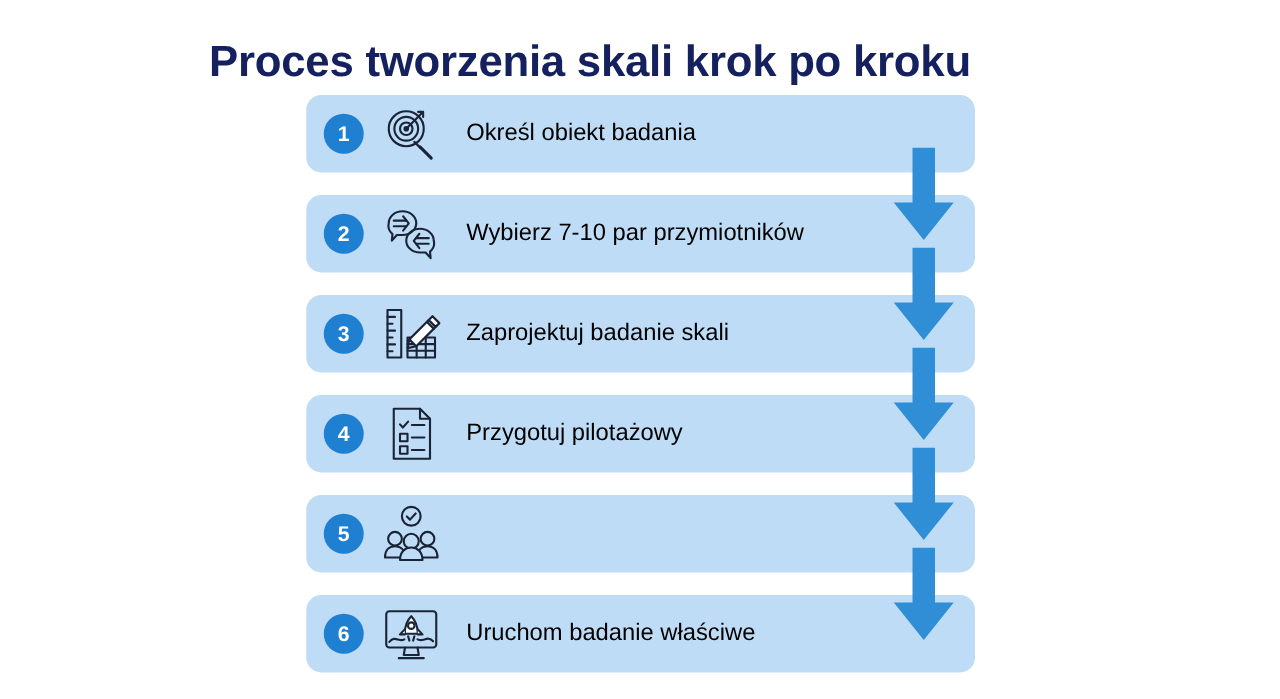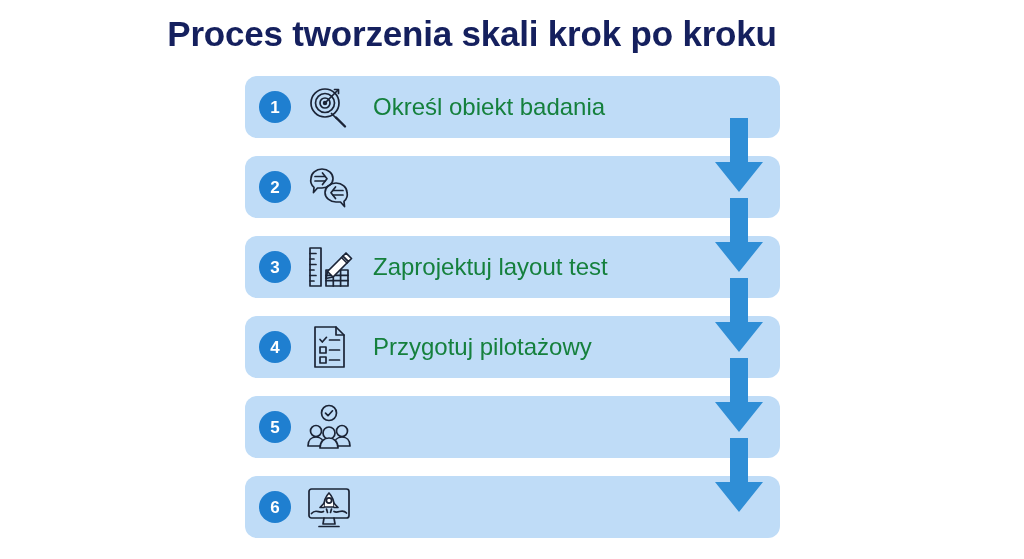--- a/index.html
+++ b/index.html
@@ -18,21 +18,21 @@
   .page {
     position: relative;
     width: 1024px;
     height: 559px;
   }
 
   
   .title {
     position: absolute;
     left: 0;
-    top: 14px;
+    top: 30px;
     width: 944px;
     text-align: center;
     font-size: 35px;
     font-weight: bold;
     color: #15205e;
     letter-spacing: -0.2px;
     white-space: nowrap;
   }
 
   
@@ -94,22 +94,22 @@
     width: 48px;
     height: 48px;
     display: block;
   }
 
   
   .step-label {
     flex: 1 1 auto;
     margin-left: 18px;
     margin-right: 14px;
-    font-size: 24px;
-    color: #15803d;
+    font-size: 19px;
+    color: #000000;
     white-space: nowrap;
     overflow: hidden;
   }
 
   
   .arrow {
     position: absolute;
     left: 466px;
     width: 56px;
     height: 78px;
@@ -153,38 +153,39 @@
       <div class="step-icon">
         <svg viewBox="0 0 48 48" fill="none" stroke="#1b2436" stroke-width="1.7" stroke-linecap="round" stroke-linejoin="round">
           <path d="M6 15.5 A11 9.5 0 1 1 17 25 L12.5 25 L8.5 29.5 L9 24.3 A11 9.5 0 0 1 6 15.5 Z"></path>
           <path d="M10 13.5 L20 13.5 M10 18 L20 18"></path>
           <path d="M17.5 10 L22 15.75 L17.5 21.5"></path>
           <path d="M42 29.5 A11 9.5 0 1 0 31 39 L35.5 39 L39.5 43.5 L39 38.3 A11 9.5 0 0 0 42 29.5 Z"></path>
           <path d="M38 27.5 L28 27.5 M38 32 L28 32"></path>
           <path d="M30.5 24 L26 29.75 L30.5 35.5"></path>
         </svg>
       </div>
+      <div class="step-label">Wybierz 7-10 par przymiotników</div>
     </div>
 
     <div class="step-row r3">
       <div class="step-num">3</div>
       <div class="step-icon">
         <svg viewBox="0 0 48 48" fill="none" stroke="#1b2436" stroke-width="1.7" stroke-linecap="round" stroke-linejoin="round">
           <rect x="5" y="5" width="11" height="38"></rect>
           <path d="M5 10.5 H11 M5 16 H9 M5 21.5 H11 M5 27 H9 M5 32.5 H11 M5 38 H9"></path>
           <rect x="21" y="27" width="22" height="16"></rect>
           <path d="M28.3 27 V43 M35.6 27 V43"></path>
           <path d="M21 32.3 H43 M21 37.6 H43"></path>
           <path d="M22.5 28.5 L38 13 L43.5 18.5 L28 34 Z" fill="#ffffff"></path>
           <path d="M22.5 28.5 L21 35.5 L28 34"></path>
           <path d="M36.5 14.5 L42 20"></path>
           <path d="M38 13 L41 10 L46.5 15.5 L43.5 18.5 Z" fill="#ffffff"></path>
         </svg>
       </div>
-      <div class="step-label">Zaprojektuj layout test</div>
+      <div class="step-label">Zaprojektuj badanie skali</div>
     </div>
 
     <div class="step-row r4">
       <div class="step-num">4</div>
       <div class="step-icon">
         <svg viewBox="0 0 48 48" fill="none" stroke="#1b2436" stroke-width="1.7" stroke-linecap="round" stroke-linejoin="round">
           <path d="M10 4 H31 L39 12 V44 H10 Z"></path>
           <path d="M31 4 V12 H39"></path>
           <path d="M15 16.5 L17.3 19 L21.5 14.3"></path>
           <path d="M24.5 17 H34.5"></path>
@@ -221,20 +222,21 @@
           <path d="M19 35 L18 41 H30 L29 35"></path>
           <path d="M14 43.5 H34"></path>
           <path d="M6.5 30.5 C11 25 14 31 18.5 28.5 M29 28.5 C33.5 31 37 25 41.5 30"></path>
           <path d="M24 10 C28 14 29.2 19.5 29.2 24 L18.8 24 C18.8 19.5 20 14 24 10 Z" fill="#ffffff"></path>
           <circle cx="24" cy="17.5" r="2.6"></circle>
           <path d="M18.8 20.5 L15 24.5 L18.8 24.5" fill="#ffffff"></path>
           <path d="M29.2 20.5 L33 24.5 L29.2 24.5" fill="#ffffff"></path>
           <path d="M21.5 26 L22.5 29.5 M26.5 26 L25.5 29.5"></path>
         </svg>
       </div>
+      <div class="step-label">Uruchom badanie właściwe</div>
     </div>
 
     <div class="arrow a1">
       <svg viewBox="0 0 56 78">
           <path d="M19 0 H37 V44 H52 L28 74 L4 44 H19 Z" fill="#2f8ed6"></path>
         </svg>
     </div>
     <div class="arrow a2">
       <svg viewBox="0 0 56 78">
           <path d="M19 0 H37 V44 H52 L28 74 L4 44 H19 Z" fill="#2f8ed6"></path>

